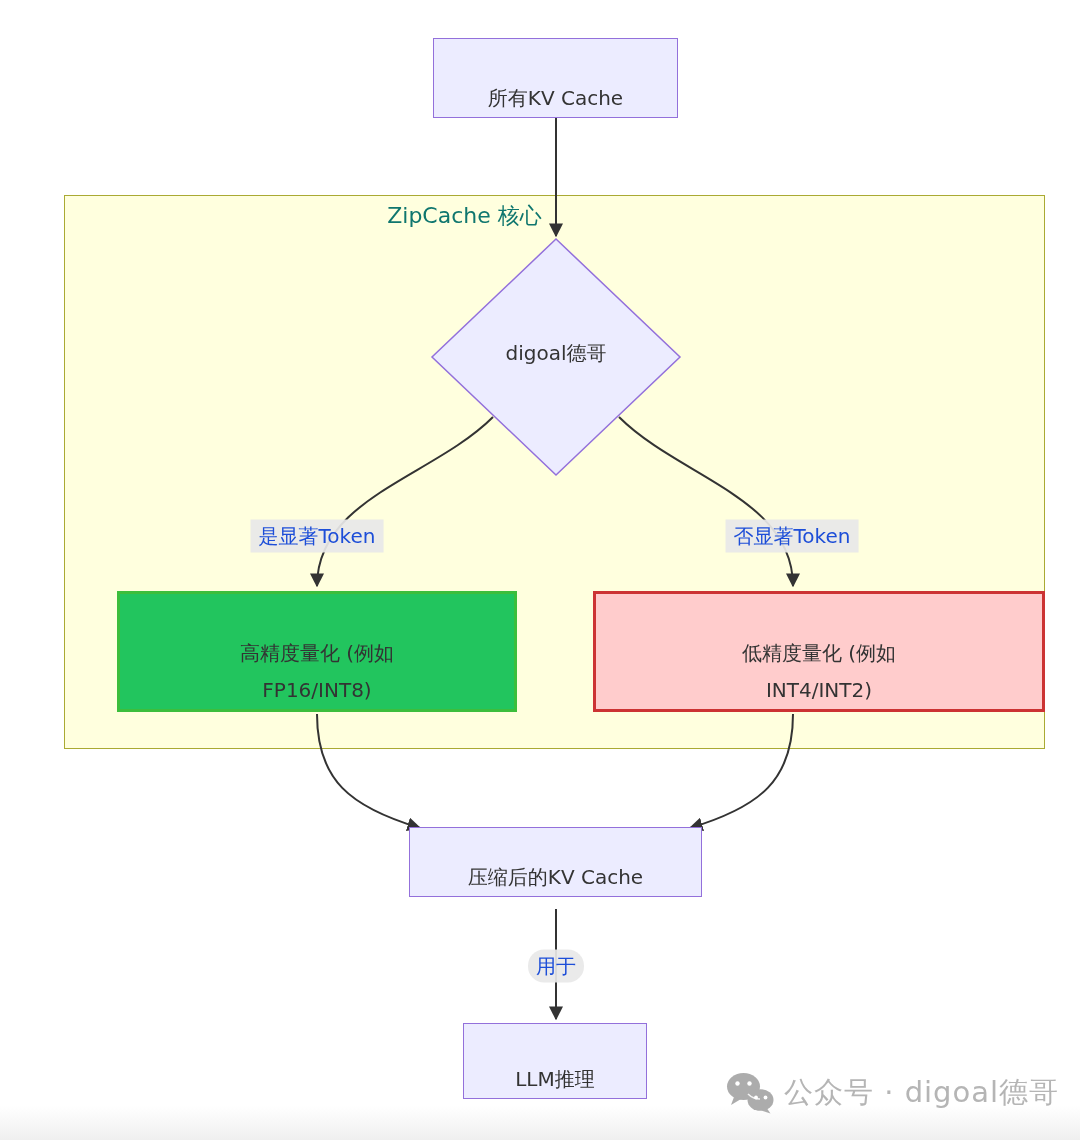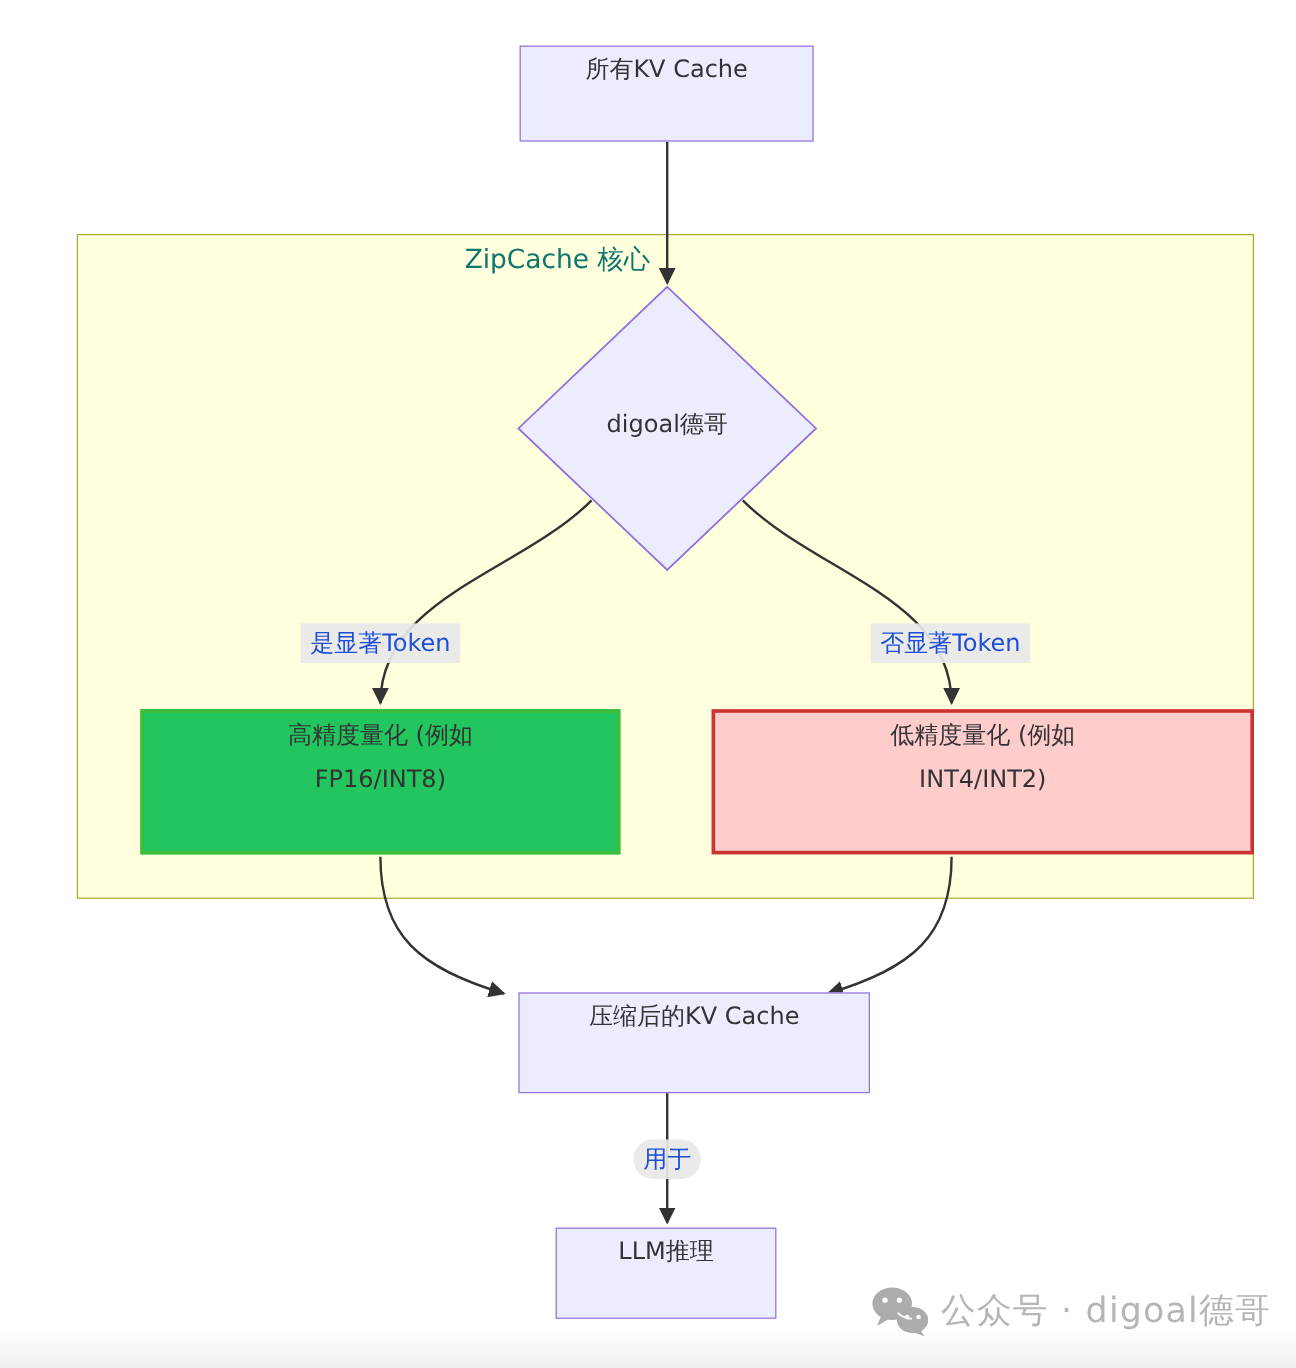--- a/index.html
+++ b/index.html
@@ -38,33 +38,33 @@
     position: absolute;
     left: 0; top: 0;
     z-index: 2;
   }
   
   .node {
     position: absolute;
     display: flex;
     flex-direction: column;
     align-items: center;
-    justify-content: flex-start;
+    justify-content: flex-end;
     text-align: center;
     font-size: 20px;
     color: #333333;
     z-index: 3;
     line-height: 1.85;
   }
   .node.lavender {
     background: #ECECFF;
     border: 1.5px solid #9370DB;
   }
   .node-source     { left: 433px; top: 38px;  width: 245px; height: 80px; }
-  .node-compressed { left: 409px; top: 827px; width: 293px; height: 84px; margin-left: 23px; }
+  .node-compressed { left: 409px; top: 827px; width: 293px; height: 70px; }
   .node-llm        { left: 463px; top: 1023px; width: 184px; height: 76px; }
   .node-high {
     left: 117px; top: 591px; width: 400px; height: 121px;
     background: #22c55e;
     border: 3px solid #3CBE3C;
   }
   .node-low {
     left: 593px; top: 591px; width: 452px; height: 121px;
     background: #FFCCCC;
     border: 3px solid #CC3333;

